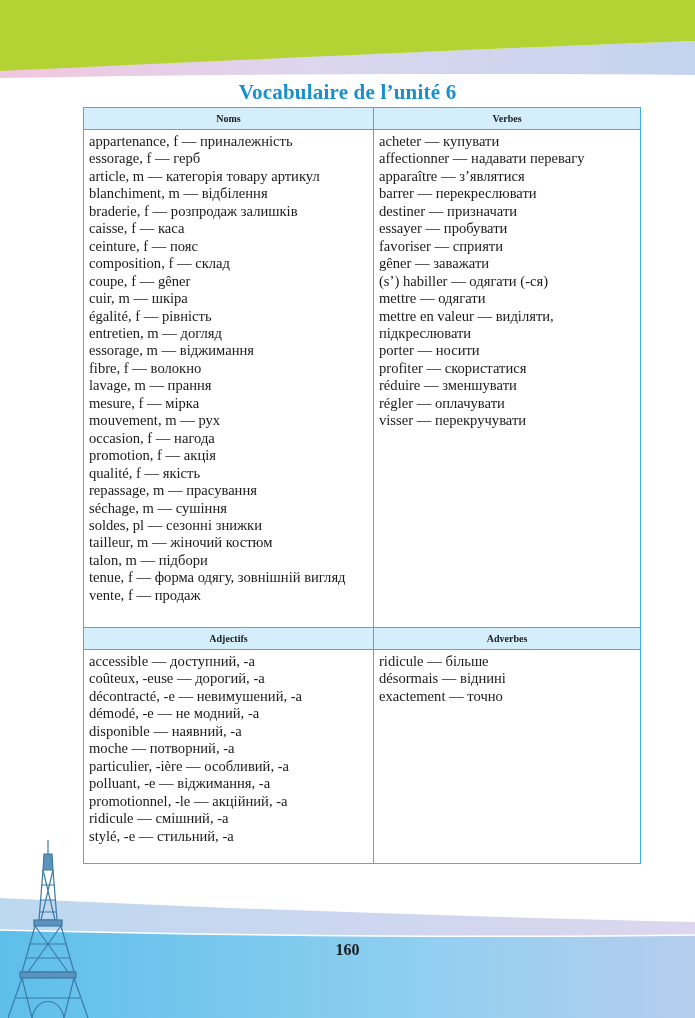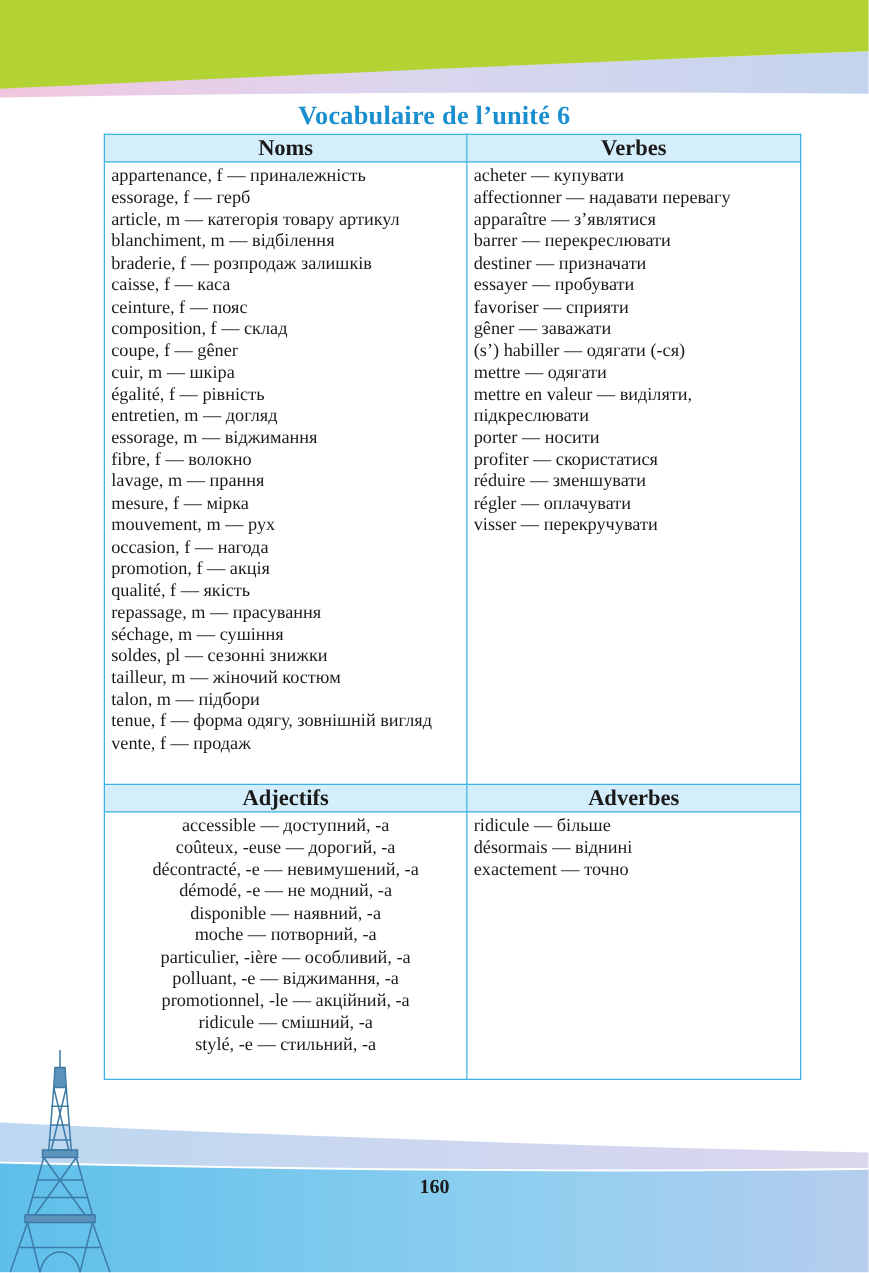--- a/index.html
+++ b/index.html
@@ -2,21 +2,21 @@
 <html><head>
 <meta charset="utf-8">
 <style>
   html, body { margin:0; padding:0; }
   body { width:695px; height:1018px; position:relative; overflow:hidden; background:#ffffff; font-family:"DejaVu Serif", serif; }
   .top-band { position:absolute; left:0; top:0; width:695px; height:100px; }
   .bottom-band { position:absolute; left:0; top:880px; width:695px; height:138px; }
   .title { position:absolute; left:0; width:695px; top:80px; text-align:center; color:#1a8fcf; font-family:"Liberation Serif", serif; font-weight:bold; font-size:21px; letter-spacing:0.2px; }
   table.vocab { position:absolute; left:83px; top:107px; width:558px; border-collapse:collapse; font-family:"Liberation Serif", serif; font-size:14.6px; color:#1a1a1a; }
   table.vocab td, table.vocab th { border:1.3px solid #3ab2e4; vertical-align:top; padding:0; }
-  table.vocab th { background:#d5eefb; font-weight:bold; font-size:18px; height:21px; text-align:center; vertical-align:middle; }
+  table.vocab th { background:#d5eefb; font-weight:bold; font-size:10px; height:21px; text-align:center; vertical-align:middle; }
   .cell { padding:3px 5px 0 5px; line-height:17.45px; }
   .col-left { width:289px; }
   .item { white-space:nowrap; }
   .item.wrap { white-space:normal; }
   .page-number { position:absolute; left:0; width:695px; top:941px; text-align:center; font-family:"Liberation Serif", serif; font-weight:bold; font-size:16px; color:#1a1a1a; }
   .tower { position:absolute; left:8px; top:840px; width:110px; height:178px; }
 </style>
 </head>
 <body>
 
@@ -91,21 +91,21 @@
         <div class="item">régler — оплачувати</div>
         <div class="item">visser — перекручувати</div>
       </div>
     </td>
   </tr>
   <tr>
     <th class="col-left">Adjectifs</th>
     <th>Adverbes</th>
   </tr>
   <tr>
-    <td style="height:213px;text-align:center;">
+    <td style="height:213px;">
       <div class="cell">
         <div class="item">accessible — доступний, -а</div>
         <div class="item">coûteux, -euse — дорогий, -а</div>
         <div class="item">décontracté, -e — невимушений, -а</div>
         <div class="item">démodé, -e — не модний, -а</div>
         <div class="item">disponible — наявний, -а</div>
         <div class="item">moche — потворний, -а</div>
         <div class="item">particulier, -ière — особливий, -а</div>
         <div class="item">polluant, -e — віджимання, -а</div>
         <div class="item">promotionnel, -le — акційний, -а</div>

